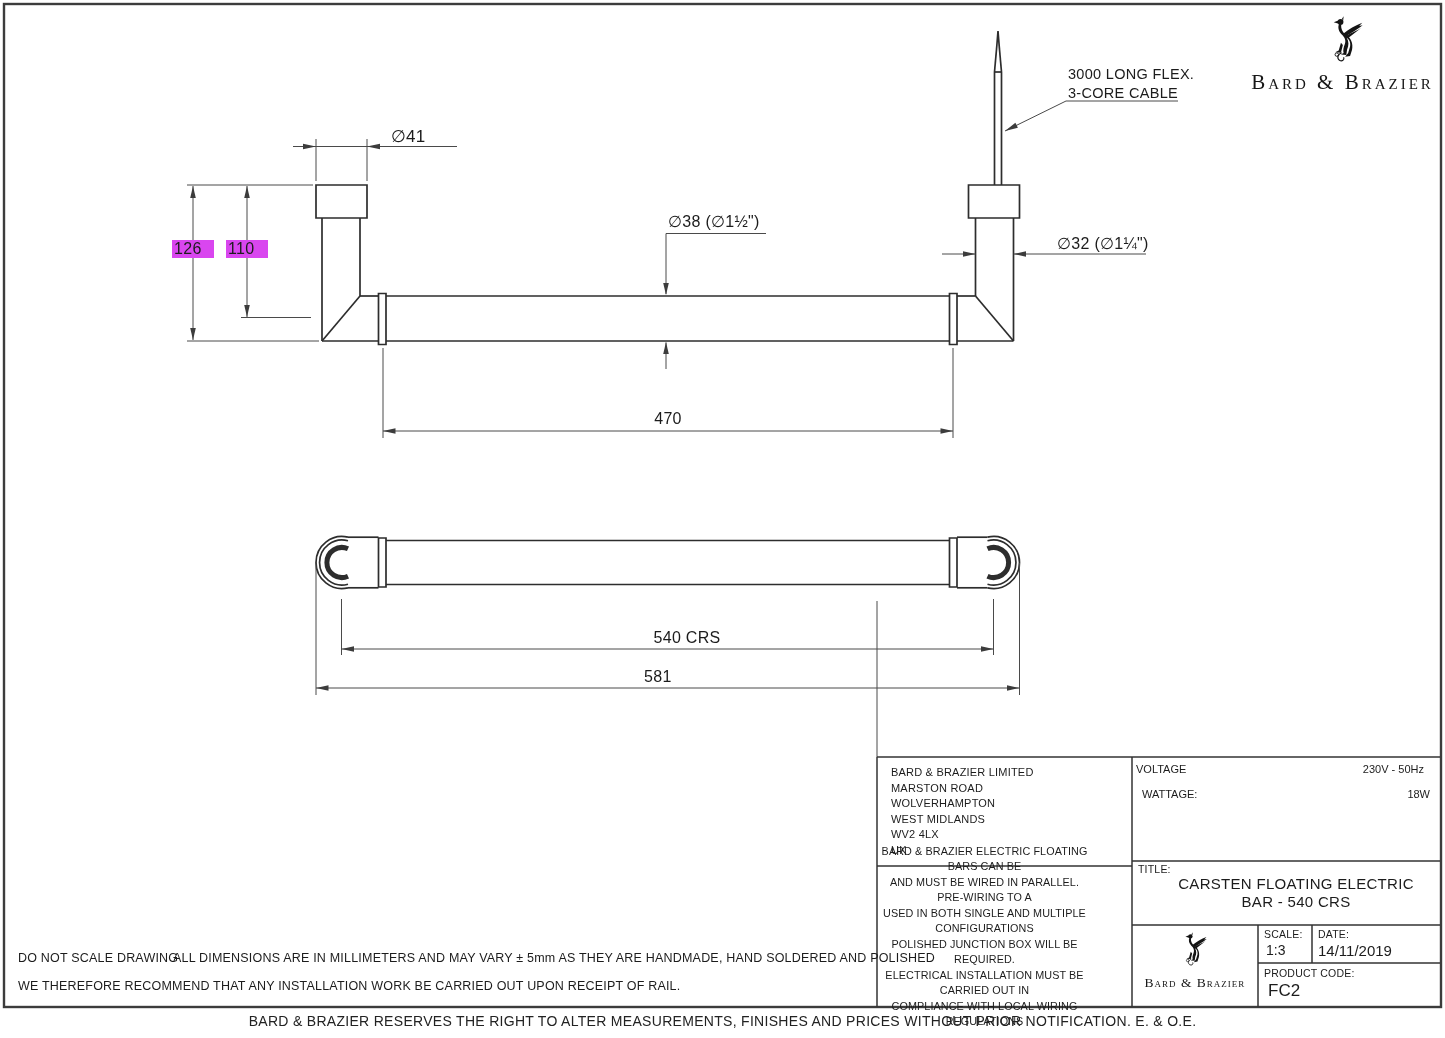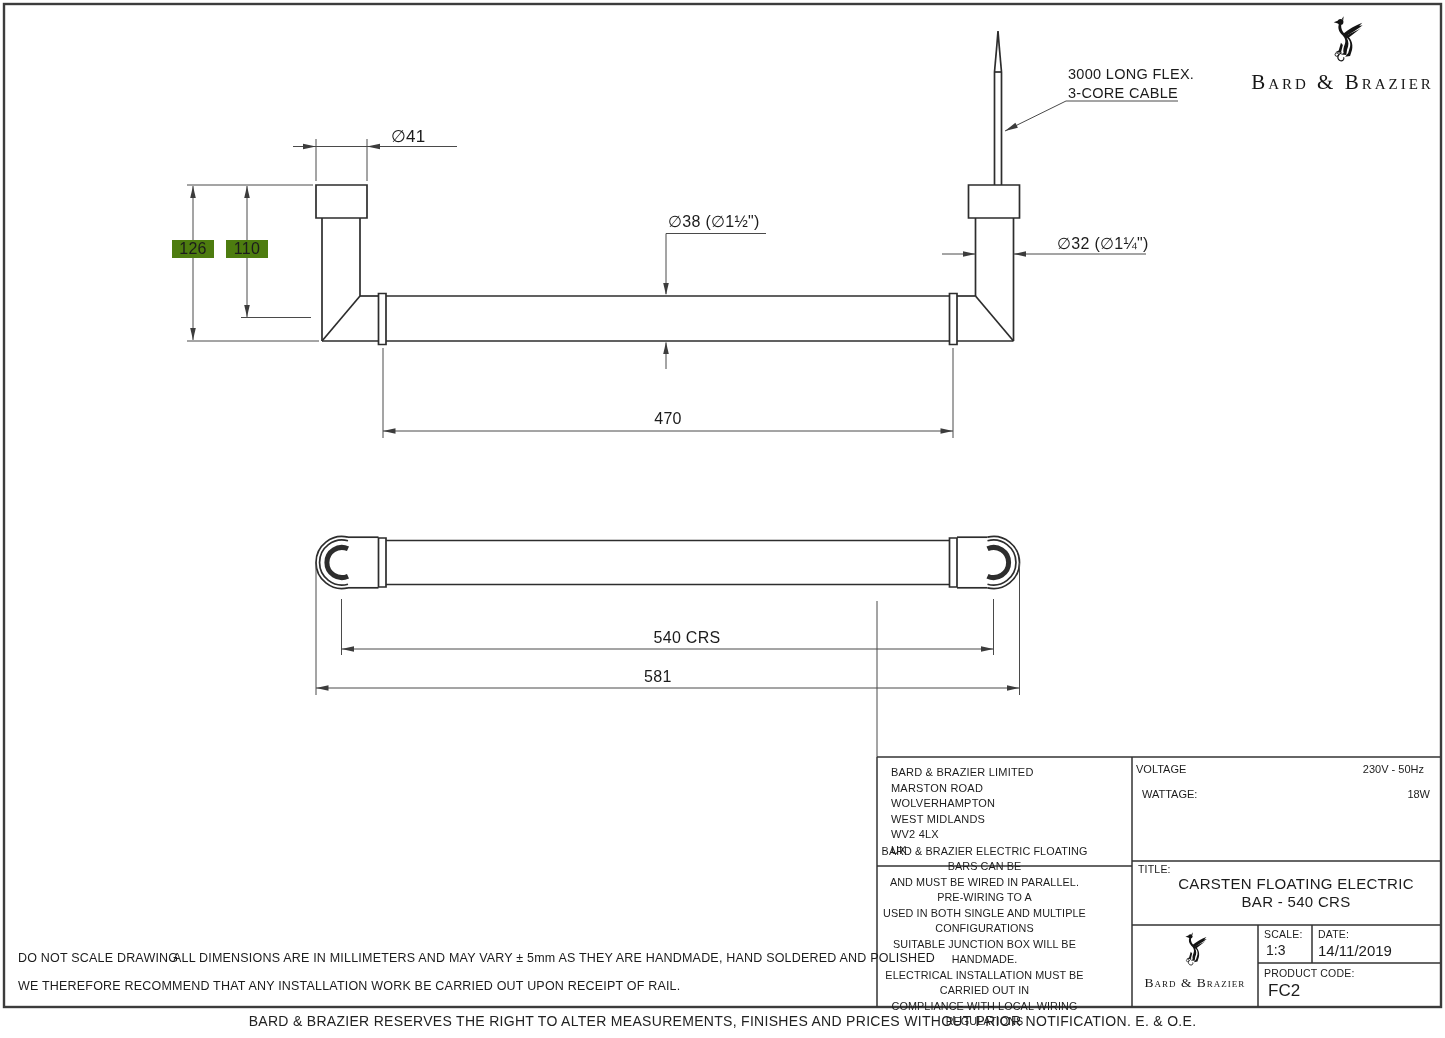--- a/index.html
+++ b/index.html
@@ -7,21 +7,21 @@
   body { font-family:"Liberation Sans", sans-serif; color:#1c1c1c; }
   .sheet { position:relative; width:1445px; height:1038px; background:#ffffff; overflow:hidden; }
   .lw { position:absolute; left:0; top:0; }
   .obj { stroke:#2d2d2d; stroke-width:1.7; fill:none; }
   .dim { stroke:#4a4a4a; stroke-width:1; fill:none; }
   .arr { fill:#3c3c3c; stroke:none; }
   .tb  { stroke:#333333; stroke-width:1.5; fill:none; }
 
   .txt { position:absolute; white-space:nowrap; color:#1c1c1c; }
   .dimtxt { font-size:16px; letter-spacing:0.3px; }
-  .dimtxt.bg { background:#4d7c0f; text-align:center; padding:0 2px; }
+  .dimtxt.bg { background:#d946ef; text-align:left; padding:0 2px; }
   .anno { font-size:14.5px; letter-spacing:0.3px; }
 
   
   .small-label { font-size:10.5px; letter-spacing:0.2px; }
   .tb-text { font-size:11px; line-height:15.5px; letter-spacing:0.2px; }
   .tb-right { text-align:right; }
   .note-cell { position:absolute; display:flex; flex-direction:column; justify-content:center;
                text-align:center; font-size:10.8px; line-height:15.5px; letter-spacing:0.1px; }
   .kv-row { position:absolute; display:flex; justify-content:space-between; font-size:11px; }
   .title-line { position:absolute; text-align:center; font-size:15px; letter-spacing:0.3px; }
@@ -220,21 +220,21 @@
   </div>
   <div class="kv-row" style="left:1142px;top:788px;width:288px;">
     <span>WATTAGE:</span>
     <span>18W</span>
   </div>
 
   <div class="note-cell" style="left:879px;top:868px;width:211px;height:137px;">
     <div>BARD &amp; BRAZIER ELECTRIC FLOATING BARS CAN BE</div>
     <div>AND MUST BE WIRED IN PARALLEL. PRE-WIRING TO A</div>
     <div>USED IN BOTH SINGLE AND MULTIPLE CONFIGURATIONS</div>
-    <div>SUITABLE JUNCTION BOX WILL BE HANDMADE.</div>
+    <div>POLISHED JUNCTION BOX WILL BE REQUIRED.</div>
     <div style="height:14px;"></div>
     <div>ELECTRICAL INSTALLATION MUST BE CARRIED OUT IN</div>
     <div>COMPLIANCE WITH LOCAL WIRING REGULATIONS</div>
   </div>
 
   <div class="txt small-label" style="left:1138px;top:863px;">TITLE:</div>
   <div class="title-line" style="left:1152px;top:875px;width:288px;">CARSTEN FLOATING ELECTRIC</div>
   <div class="title-line" style="left:1152px;top:893px;width:288px;">BAR - 540 CRS</div>
 
   <div style="position:absolute;left:1132px;top:925px;width:126px;height:82px;">

